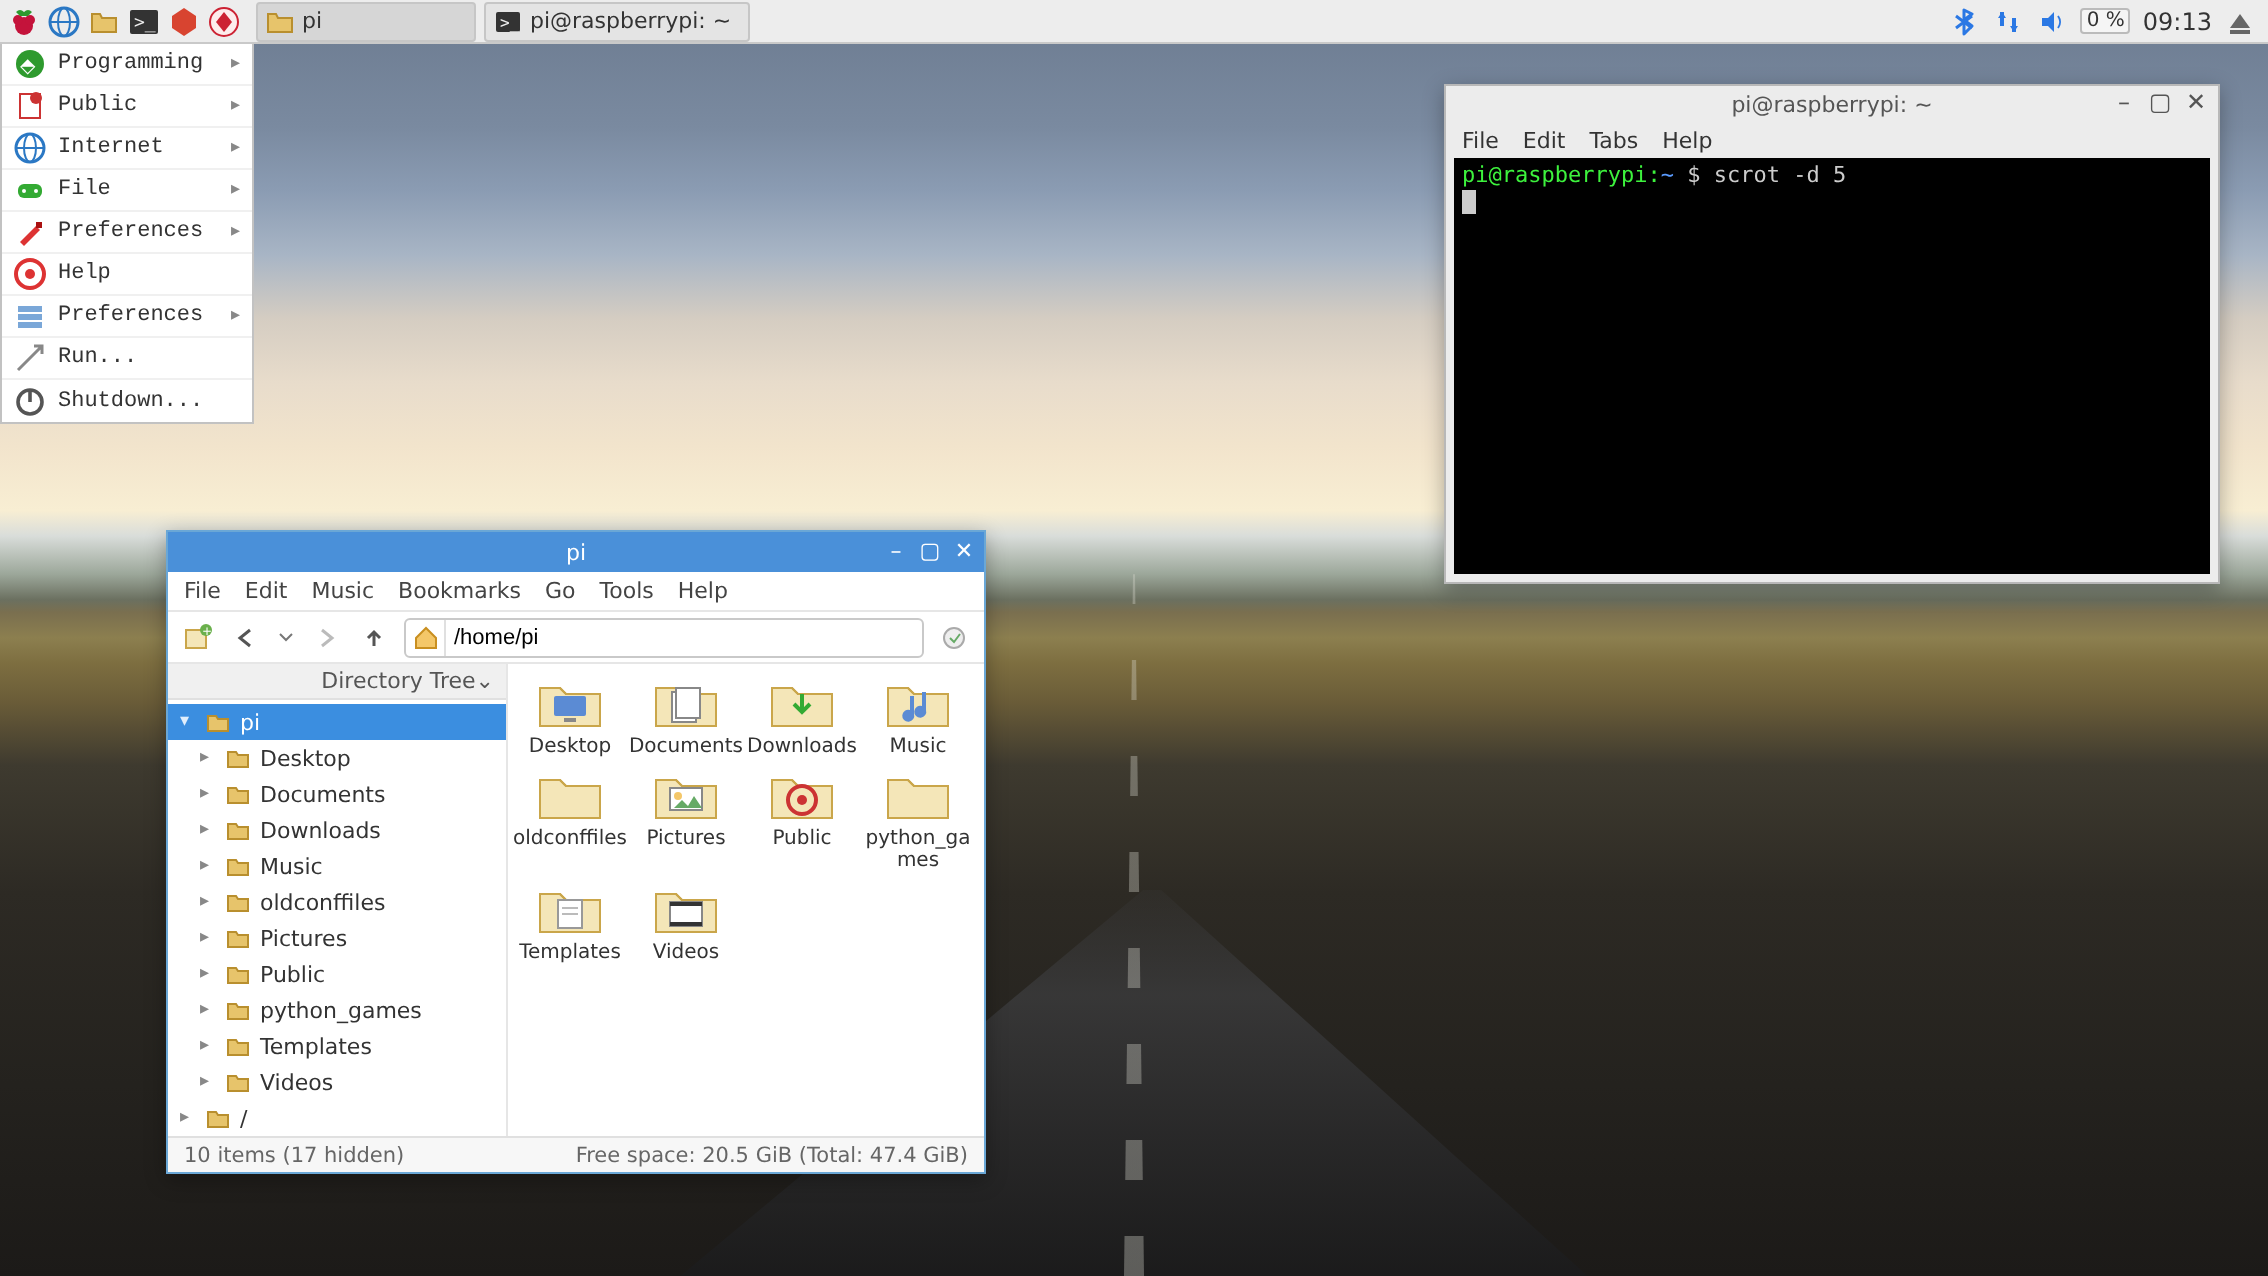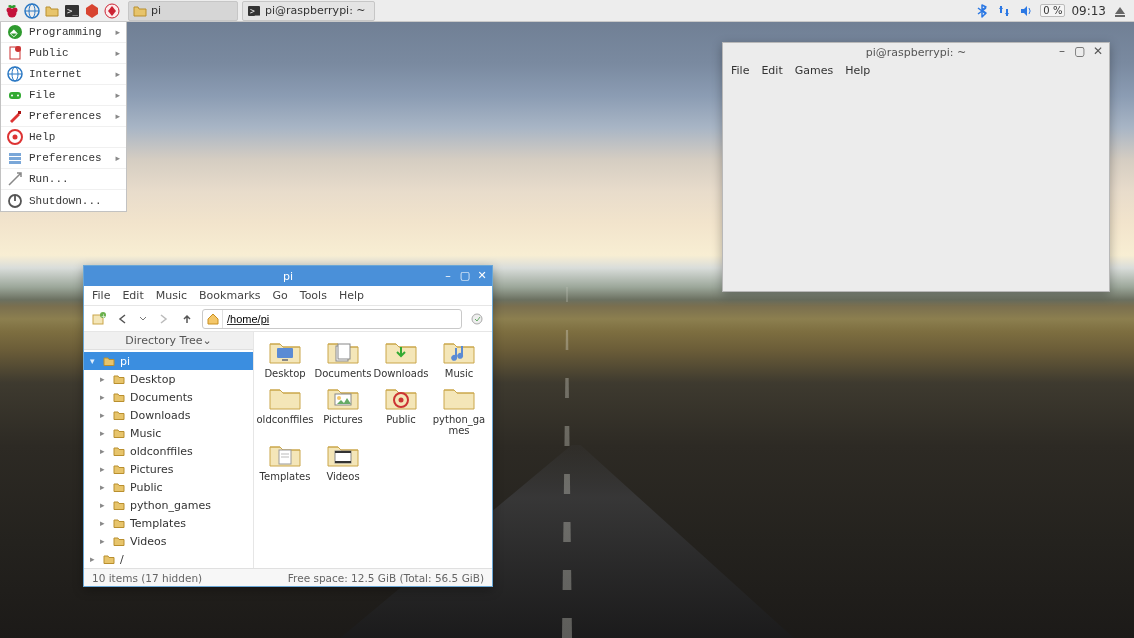--- a/index.html
+++ b/index.html
@@ -90,28 +90,28 @@
 .fm-titlebar {
   height: 20px; background: #4a90d9;
   display: flex; align-items: center; justify-content: center;
   position: relative; color:#fff; font-size:11px;
 }
 .fm-titlebar .winbtns { position:absolute; right:3px; top:2px; display:flex; gap:3px;}
 .winbtn { width:14px; height:14px; display:flex;align-items:center;justify-content:center;
   font-size:11px; color:#fff; cursor:default;}
 .fm-menubar { height:20px; display:flex; align-items:center; gap:12px; padding:0 8px; font-size:11px; border-bottom:1px solid #e6e6e6;}
 .fm-menubar span{color:#444;}
-.fm-toolbar { height:26px; display:flex; align-items:center; gap:6px; padding:0 6px; border-bottom:1px solid #e6e6e6;text-decoration:underline;}
+.fm-toolbar { height:26px; display:flex; align-items:center; gap:6px; padding:0 6px; border-bottom:1px solid #e6e6e6;}
 .tb-btn{width:18px;height:18px;display:flex;align-items:center;justify-content:center;color:#777;}
 .tb-path { flex:1; display:flex; align-items:center; height:20px; border:1px solid #c9c9c9; border-radius:3px; background:#fff;}
 .tb-home{width:20px;height:18px;display:flex;align-items:center;justify-content:center;border-right:1px solid #e0e0e0;}
 .tb-path input{ flex:1; border:none; outline:none; font-size:11px; padding:0 4px; background:transparent;}
 .fm-body { flex:1; display:flex; min-height:0;}
 .fm-tree { width:170px; border-right:1px solid #e6e6e6; display:flex; flex-direction:column;}
-.tree-head{ height:18px; background:#f0f0f0; border-bottom:1px solid #e0e0e0; display:flex;align-items:center; padding:0 6px; font-size:11px; color:#555; justify-content:center;}
+.tree-head{ height:18px; background:#f0f0f0; border-bottom:1px solid #e0e0e0; display:flex;align-items:center; padding:0 6px; font-size:11px; color:#555; justify-content:flex-end;}
 .tree-body{ flex:1; overflow:auto; padding:2px 0;}
 .tree-row{ display:flex; align-items:center; height:18px; padding:0 4px 0 6px; gap:4px; font-size:11px; color:#333;}
 .tree-row.sel{ background:#3b8ee0; color:#fff;}
 .tree-row .exp{ width:8px; color:#888; font-size:9px;}
 .tree-row.sel .exp{color:#e0eefc;}
 .tree-row.child{ padding-left:16px;}
 .tree-row.root2{ padding-left:6px;}
 .fico{width:14px;height:14px;display:flex;align-items:center;justify-content:center;}
 .fm-icons{ flex:1; overflow:auto; padding:6px 2px;}
 .fm-grid{ display:grid; grid-template-columns: repeat(4, 58px); gap:4px 0; justify-content:start;}
@@ -614,32 +614,38 @@
               </svg>
     </div>
     <div class="flbl">Videos</div>
           </div>
         </div>
     </div>
   </div>
 
   <div class="fm-status">
     <span>10 items (17 hidden)</span>
-    <span>Free space: 12.5 GiB (Total: 56.5 GiB)</span>
+    <span>Free space: 20.5 GiB (Total: 47.4 GiB)</span>
   </div>
 </div>
 
 <div class="term">
   <div class="term-titlebar">
     <span>pi@raspberrypi: ~</span>
     <div class="winbtns">
       <div class="winbtn">–</div>
       <div class="winbtn">▢</div>
       <div class="winbtn">✕</div>
     </div>
   </div>
   <div class="term-menubar" id="term-menubar">
       <span>File</span>
       <span>Edit</span>
-      <span>Games</span>
+      <span>Tabs</span>
       <span>Help</span>
     </div>
+  <div class="term-body">
+    <span class="u">pi@raspberrypi</span><span class="u">:</span><span class="p">~</span>
+    <span>$</span>
+    <span>scrot -d 5</span><br>
+    <span class="cursor"></span>
+  </div>
 </div>
 
 </body></html>

